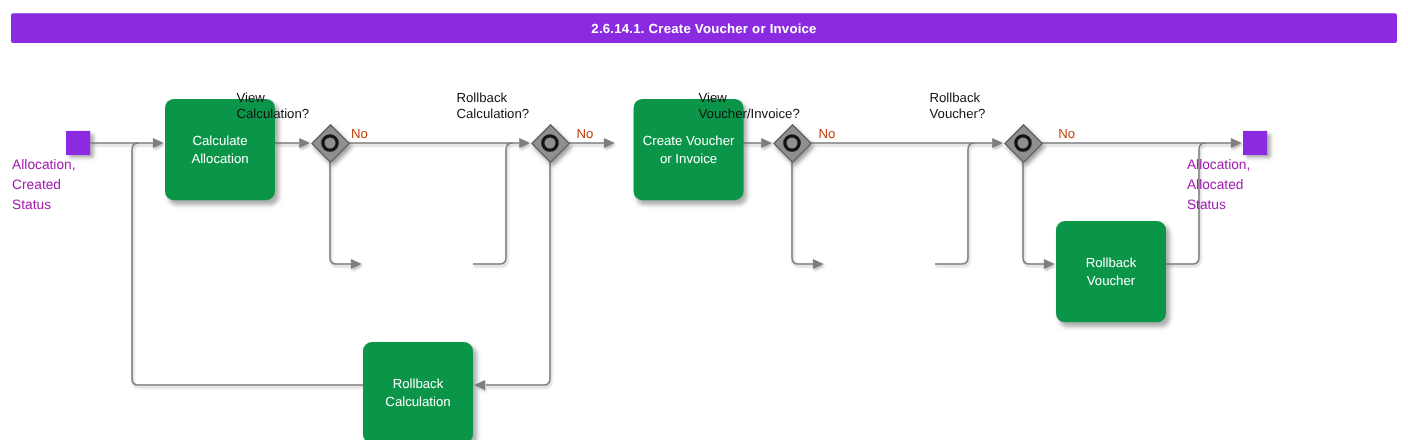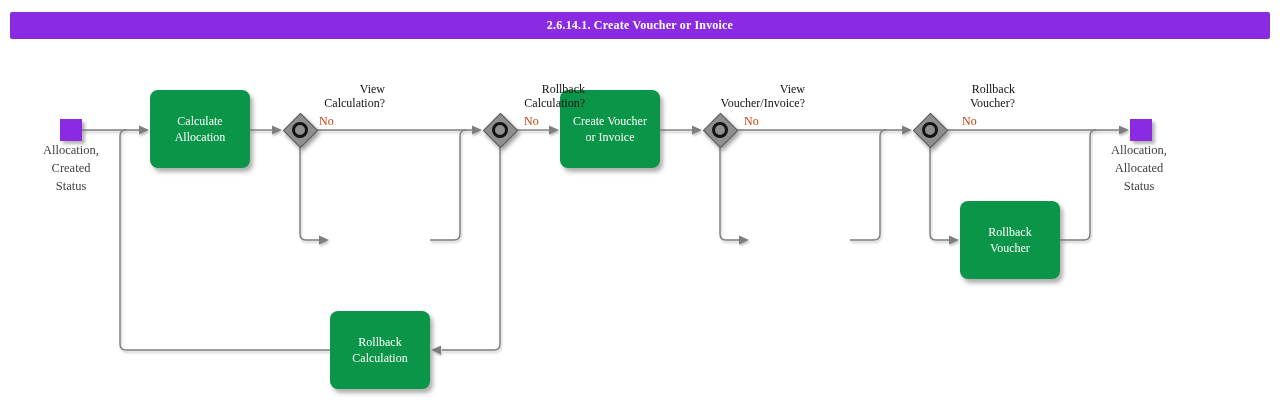--- a/index.html
+++ b/index.html
@@ -1,51 +1,51 @@
 <!DOCTYPE html>
 <html><head>
 <meta charset="utf-8">
 <style>
   html,body{margin:0;padding:0;background:#fff;}
   #canvas{
     position:relative;width:1280px;height:400px;background:#ffffff;
-    font-family:Liberation Serif, serif;overflow:hidden;
+    font-family:Liberation Sans, sans-serif;overflow:hidden;
   }
   .banner{
     position:absolute;left:10px;top:12px;width:1260px;height:27px;
     background:#8A2BE2;border-radius:2px;
     display:flex;align-items:center;justify-content:center;
   }
   .banner-title{color:#ffffff;font-size:12px;font-weight:bold;letter-spacing:.2px;}
   svg.connectors{position:absolute;left:0;top:0;}
   .task{
-    position:absolute;width:100px;height:78px;background:#0A9548;border-radius:8px;
+    position:absolute;width:100px;height:92px;background:#0A9548;border-radius:8px;
     color:#ffffff;font-size:12px;line-height:16px;text-align:center;white-space:pre-line;
     display:flex;align-items:center;justify-content:center;
     box-shadow:3px 4px 4px rgba(110,110,110,.55);
   }
   .event-sq{
     position:absolute;width:22px;height:22px;background:#8A2BE2;
     box-shadow:3px 3px 3px rgba(120,120,120,.55);
   }
   .node-label{
-    position:absolute;width:120px;text-align:center;color:#404040;
+    position:absolute;width:120px;text-align:left;color:#a21caf;
     font-size:12.5px;line-height:18px;white-space:pre-line;
   }
   .dwrap{position:absolute;width:34px;height:34px;filter:drop-shadow(2px 3px 2px rgba(90,90,90,.6));}
   .diamond{
     position:absolute;left:5px;top:5px;width:23px;height:23px;
     background:#8F8F8F;border:1px solid #5A5A5A;transform:rotate(45deg);
   }
   .dcircle{
     position:absolute;left:9px;top:9px;width:10px;height:10px;
     border:3px solid #141414;border-radius:50%;
   }
   .dlabel{
-    position:absolute;width:170px;text-align:right;color:#111111;
+    position:absolute;width:170px;text-align:left;color:#111111;
     font-size:12px;line-height:13.5px;white-space:pre-line;
   }
   .nolabel{position:absolute;color:#c2410c;font-size:12px;}
 </style>
 </head>
 <body>
 
 <div id="canvas">
 
   <div class="banner">
@@ -91,21 +91,21 @@
 Status</div>
   <div class="event-sq" style="left:1130px;top:119px"></div>
   <div class="node-label" style="left:1079px;top:141px">Allocation,
 Allocated
 Status</div>
 
   <div class="task" style="left:150px;top:90px">Calculate
 Allocation</div>
   <div class="task" style="left:330px;top:311px">Rollback
 Calculation</div>
-  <div class="task" style="left:560px;top:90px">Create Voucher
+  <div class="task" style="left:576px;top:90px">Create Voucher
 or Invoice</div>
   <div class="task" style="left:960px;top:201px">Rollback
 Voucher</div>
 
   <div class="dwrap" style="left:283px;top:113px">
     <div class="diamond"></div>
     <div class="dcircle"></div>
   </div>
   <div class="dlabel" style="left:215px;top:83px">View
 Calculation?</div>

